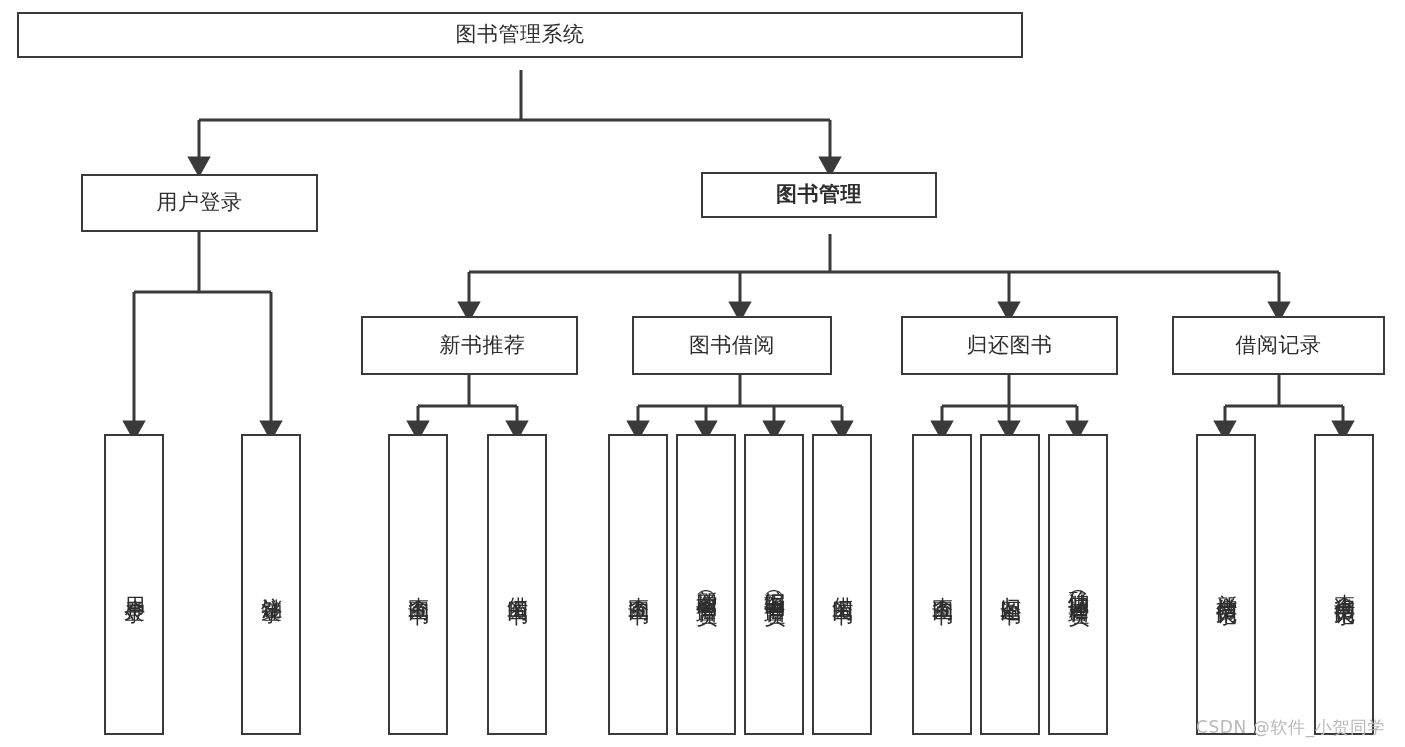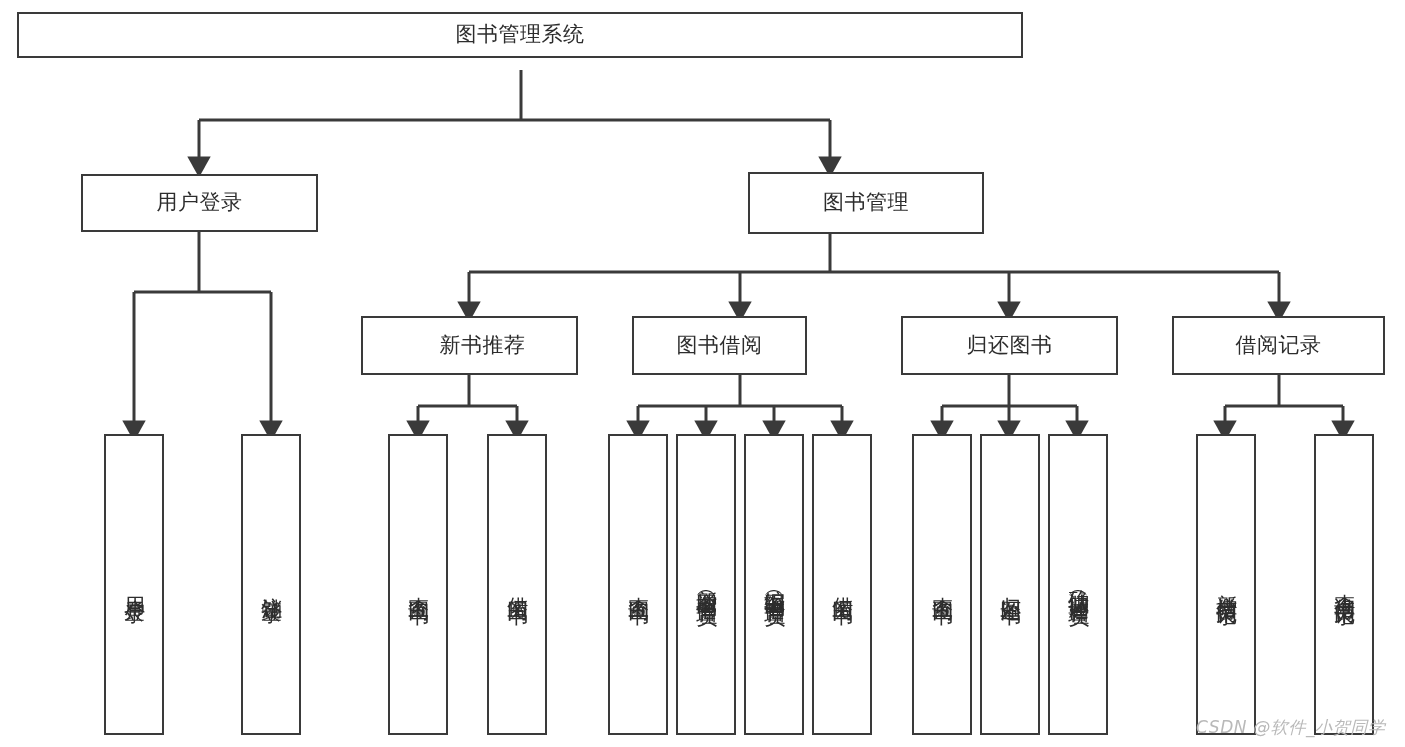--- a/index.html
+++ b/index.html
@@ -56,21 +56,20 @@
     letter-spacing: 2.5px;
     white-space: nowrap;
   }
   .watermark {
     position: absolute;
     font-size: 17px;
     color: #b9b9b9;
     letter-spacing: 0.6px;
     white-space: nowrap;
     user-select: none;
-    font-style: italic;
   }
 </style>
 </head>
 <body>
 
 <div id="canvas">
 
   <svg class="connectors" viewBox="0 0 1405 747" xmlns="http://www.w3.org/2000/svg">
     <defs>
       <marker id="arrow" markerWidth="9" markerHeight="9" refX="3.2" refY="4.2" orient="auto" markerUnits="strokeWidth">
@@ -125,29 +124,29 @@
   </svg>
 
   <div class="node" style="left:17px; top:12px; width:1006px; height:46px;">
     <span class="label">图书管理系统</span>
   </div>
 
   <div class="node" style="left:81px; top:174px; width:237px; height:58px;">
     <span class="label">用户登录</span>
   </div>
 
-  <div class="node" style="left:748px; top:172px; width:236px; height:62px;">
+  <div class="node" style="left:701px; top:172px; width:236px; height:46px;font-weight:bold;">
     <span class="label">图书管理</span>
   </div>
 
   <div class="node" style="left:361px; top:316px; width:217px; height:59px;padding-left:26px;">
     <span class="label">新书推荐</span>
   </div>
 
-  <div class="node" style="left:632px; top:316px; width:175px; height:59px;">
+  <div class="node" style="left:632px; top:316px; width:200px; height:59px;">
     <span class="label">图书借阅</span>
   </div>
 
   <div class="node" style="left:901px; top:316px; width:217px; height:59px;">
     <span class="label">归还图书</span>
   </div>
 
   <div class="node" style="left:1172px; top:316px; width:213px; height:59px;">
     <span class="label">借阅记录</span>
   </div>

